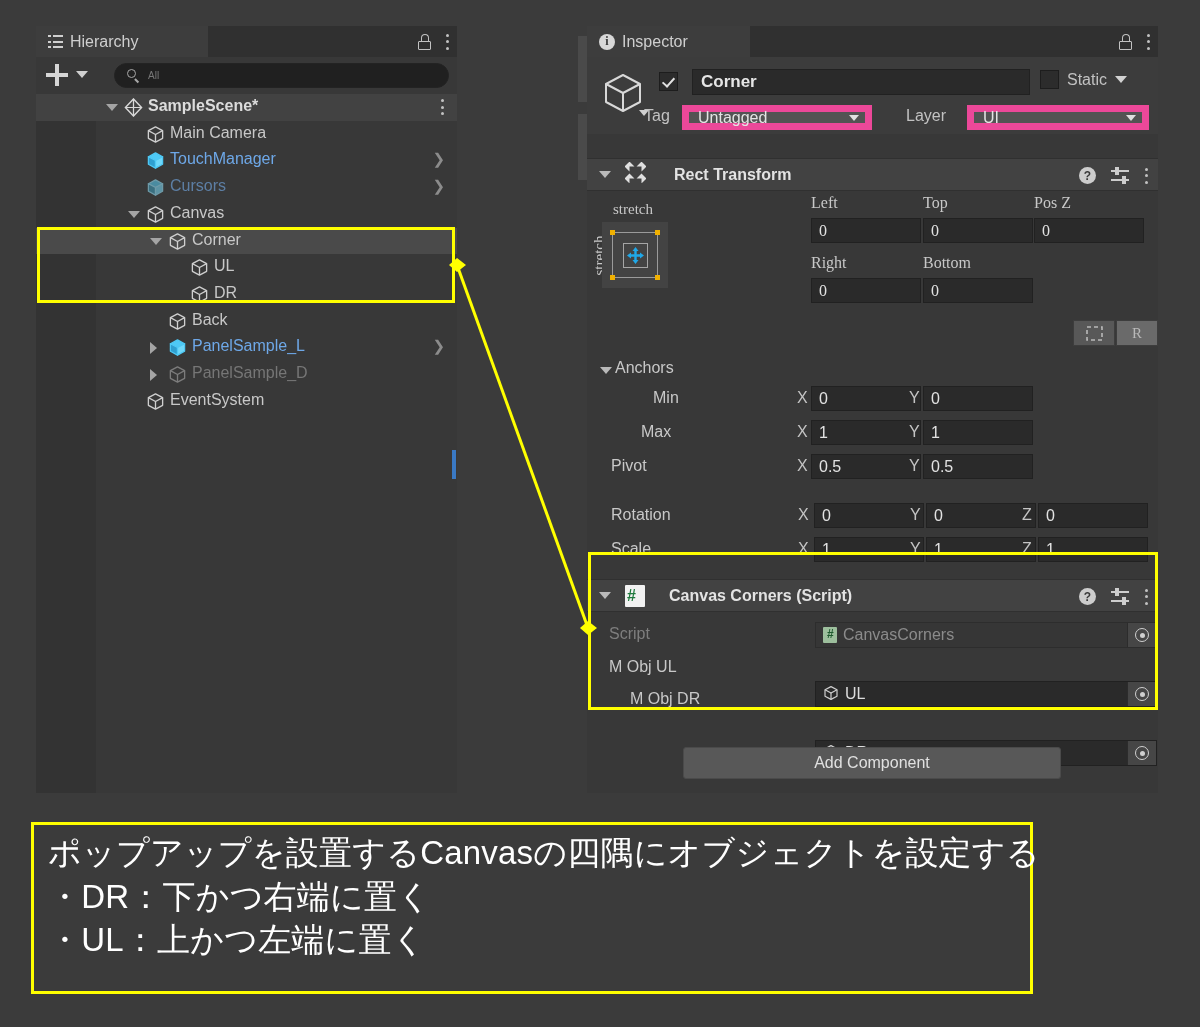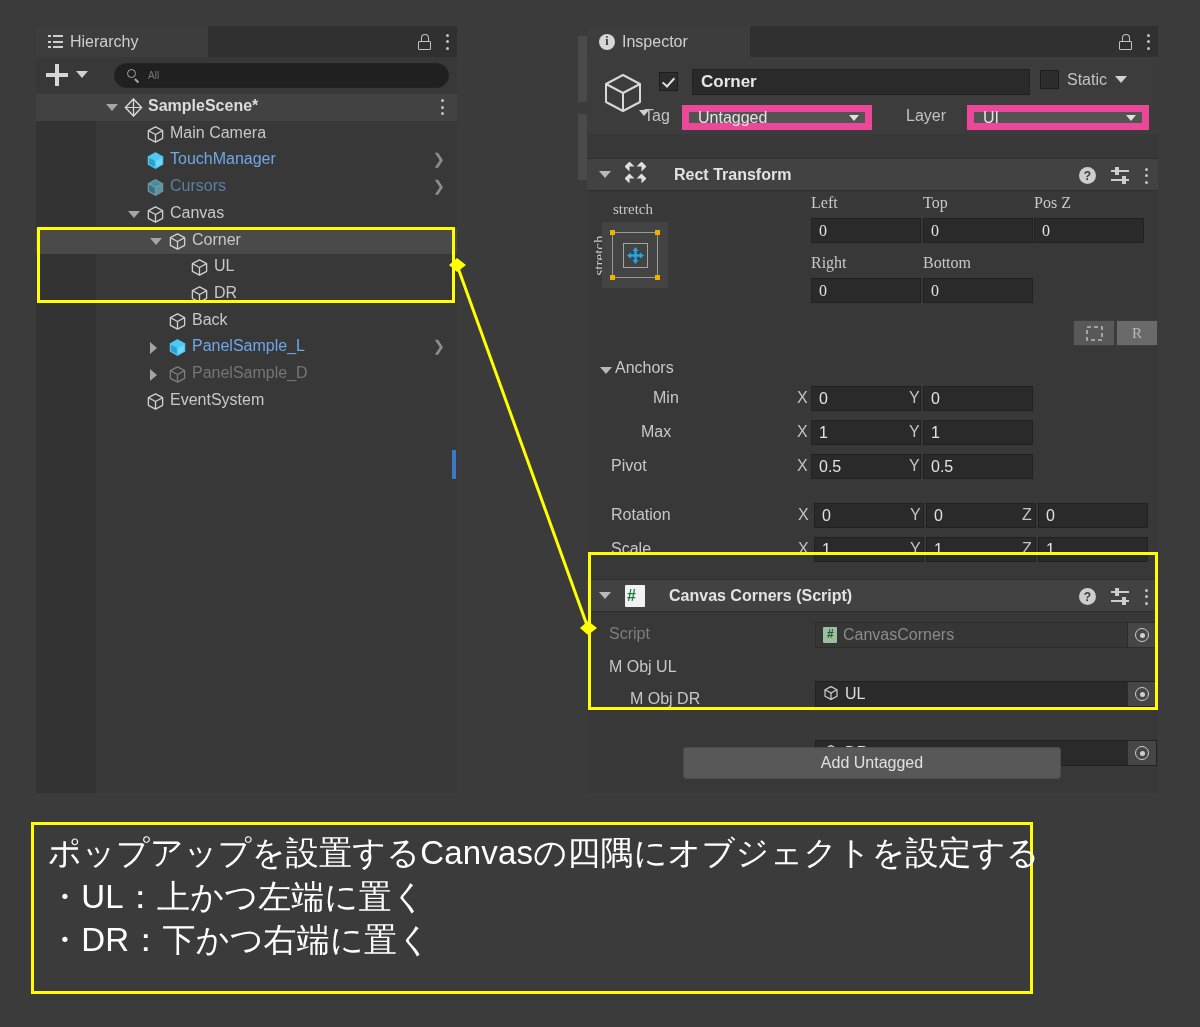--- a/index.html
+++ b/index.html
@@ -608,31 +608,31 @@
             <span>DR</span>
             <span class="objpick">
               <span class="target">
                 <i></i>
               </span>
             </span>
           </div>
         </div>
     </div>
 
-    <div class="addcomp">Add Untagged</div>
+    <div class="addcomp">Add Component</div>
   </div>
 
   <div class="hl" style="left:37px;top:227px;width:418px;height:76px;"></div>
   <div class="hl" style="left:588px;top:552px;width:570px;height:158px;"></div>
 
   <svg class="arrow">
     <polyline points="457,265 588,628" stroke="#ffff00" stroke-width="3" fill="none"></polyline>
     <polygon points="457,258 466,265 457,272 449,265" fill="#ffff00"></polygon>
     <polygon points="588,621 597,628 588,635 580,628" fill="#ffff00"></polygon>
   </svg>
 
   <div id="caption">
     <div>ポップアップを設置するCanvasの四隅にオブジェクトを設定する</div>
+    <div>・DR：下かつ右端に置く</div>
     <div>・UL：上かつ左端に置く</div>
-    <div>・DR：下かつ右端に置く</div>
   </div>
 
 </div>
 
 </body></html>

